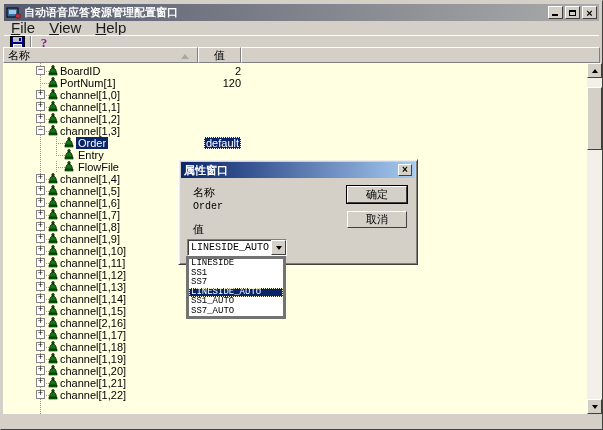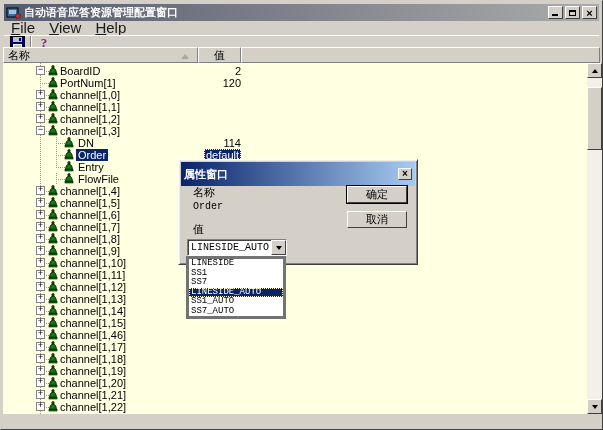--- a/index.html
+++ b/index.html
@@ -113,21 +113,21 @@
   .dialog {
     position:absolute; left:177px; top:158px; width:240px; height:106px;
     background:#D4D0C8; z-index:10;
     border-top:1px solid #fff; border-left:1px solid #fff;
     border-right:1px solid #404040; border-bottom:1px solid #404040;
     box-shadow:inset 1px 1px 0 #EEEDE8, inset -1px -1px 0 #808080;
   }
   .dtitle {
     position:absolute; left:2px; right:2px; top:2px; height:16px;
     background:linear-gradient(to right,#0A246A,#A6CAF0);
-    display:flex; align-items:center; padding:12px 3px;
+    display:flex; align-items:center; padding:4px 3px;
   }
   .dtitle-text { color:#fff; font-weight:bold; font-size:11px; flex:1; }
   .dclose { width:14px; height:12px; background:#D4D0C8;
             border-top:1px solid #fff; border-left:1px solid #fff;
             border-right:1px solid #404040; border-bottom:1px solid #404040;
             font-size:10px; font-weight:bold; line-height:10px; text-align:center; cursor:default; }
   .dlabel { position:absolute; left:14px; font-size:11px; }
   .lname { top:25px; } .lval { top:62px; }
   .dvalue { position:absolute; left:14px; top:41px; font-size:10px; font-family:"Liberation Mono", monospace; }
   .dbtn {
@@ -282,52 +282,41 @@
         <span class="tlabel">channel[1,3]</span>
       </div>
       <div class="trow child">
         <i class="cvl"></i>
         <i class="stub"></i>
         <span class="ticon"><svg width="10" height="11" viewBox="0 0 10 11">
             <circle cx="5" cy="1.8" r="1.3" fill="#1A5C1A" stroke="#000" stroke-width="0.6"></circle>
             <path d="M1.5 8.2 C1.8 4.8 3 3 5 3 C7 3 8.2 4.8 8.5 8.2 Z" fill="#0E7A0E" stroke="#000" stroke-width="0.7"></path>
             <rect x="1" y="8.4" width="8" height="1.6" fill="#0E7A0E" stroke="#000" stroke-width="0.6"></rect>
           </svg></span>
-        <span class="tlabel">DN</span>
-        <div class="tval"><span>114</span></div>
+        <span class="tlabel sel">Order</span>
+        <div class="tval"><span class="vsel">default</span></div>
+      </div>
+      <div class="trow child lastchild">
+        <i class="cvl"></i>
+        <i class="stub"></i>
+        <span class="ticon"><svg width="10" height="11" viewBox="0 0 10 11">
+            <circle cx="5" cy="1.8" r="1.3" fill="#1A5C1A" stroke="#000" stroke-width="0.6"></circle>
+            <path d="M1.5 8.2 C1.8 4.8 3 3 5 3 C7 3 8.2 4.8 8.5 8.2 Z" fill="#0E7A0E" stroke="#000" stroke-width="0.7"></path>
+            <rect x="1" y="8.4" width="8" height="1.6" fill="#0E7A0E" stroke="#000" stroke-width="0.6"></rect>
+          </svg></span>
+        <span class="tlabel">Entry</span>
       </div>
       <div class="trow child">
         <i class="cvl"></i>
         <i class="stub"></i>
         <span class="ticon"><svg width="10" height="11" viewBox="0 0 10 11">
             <circle cx="5" cy="1.8" r="1.3" fill="#1A5C1A" stroke="#000" stroke-width="0.6"></circle>
             <path d="M1.5 8.2 C1.8 4.8 3 3 5 3 C7 3 8.2 4.8 8.5 8.2 Z" fill="#0E7A0E" stroke="#000" stroke-width="0.7"></path>
             <rect x="1" y="8.4" width="8" height="1.6" fill="#0E7A0E" stroke="#000" stroke-width="0.6"></rect>
           </svg></span>
-        <span class="tlabel sel">Order</span>
-        <div class="tval"><span class="vsel">default</span></div>
-      </div>
-      <div class="trow child lastchild">
-        <i class="cvl"></i>
-        <i class="stub"></i>
-        <span class="ticon"><svg width="10" height="11" viewBox="0 0 10 11">
-            <circle cx="5" cy="1.8" r="1.3" fill="#1A5C1A" stroke="#000" stroke-width="0.6"></circle>
-            <path d="M1.5 8.2 C1.8 4.8 3 3 5 3 C7 3 8.2 4.8 8.5 8.2 Z" fill="#0E7A0E" stroke="#000" stroke-width="0.7"></path>
-            <rect x="1" y="8.4" width="8" height="1.6" fill="#0E7A0E" stroke="#000" stroke-width="0.6"></rect>
-          </svg></span>
-        <span class="tlabel">Entry</span>
-      </div>
-      <div class="trow child">
-        <i class="cvl"></i>
-        <i class="stub"></i>
-        <span class="ticon"><svg width="10" height="11" viewBox="0 0 10 11">
-            <circle cx="5" cy="1.8" r="1.3" fill="#1A5C1A" stroke="#000" stroke-width="0.6"></circle>
-            <path d="M1.5 8.2 C1.8 4.8 3 3 5 3 C7 3 8.2 4.8 8.5 8.2 Z" fill="#0E7A0E" stroke="#000" stroke-width="0.7"></path>
-            <rect x="1" y="8.4" width="8" height="1.6" fill="#0E7A0E" stroke="#000" stroke-width="0.6"></rect>
-          </svg></span>
         <span class="tlabel">FlowFile</span>
       </div>
       <div class="trow l1">
         <i class="stub"></i>
         <span class="ebox">+</span>
         <span class="ticon"><svg width="10" height="11" viewBox="0 0 10 11">
             <circle cx="5" cy="1.8" r="1.3" fill="#1A5C1A" stroke="#000" stroke-width="0.6"></circle>
             <path d="M1.5 8.2 C1.8 4.8 3 3 5 3 C7 3 8.2 4.8 8.5 8.2 Z" fill="#0E7A0E" stroke="#000" stroke-width="0.7"></path>
             <rect x="1" y="8.4" width="8" height="1.6" fill="#0E7A0E" stroke="#000" stroke-width="0.6"></rect>
           </svg></span>
@@ -444,21 +433,21 @@
         <span class="tlabel">channel[1,15]</span>
       </div>
       <div class="trow l1">
         <i class="stub"></i>
         <span class="ebox">+</span>
         <span class="ticon"><svg width="10" height="11" viewBox="0 0 10 11">
             <circle cx="5" cy="1.8" r="1.3" fill="#1A5C1A" stroke="#000" stroke-width="0.6"></circle>
             <path d="M1.5 8.2 C1.8 4.8 3 3 5 3 C7 3 8.2 4.8 8.5 8.2 Z" fill="#0E7A0E" stroke="#000" stroke-width="0.7"></path>
             <rect x="1" y="8.4" width="8" height="1.6" fill="#0E7A0E" stroke="#000" stroke-width="0.6"></rect>
           </svg></span>
-        <span class="tlabel">channel[1,46]</span>
+        <span class="tlabel">channel[2,16]</span>
       </div>
       <div class="trow l1">
         <i class="stub"></i>
         <span class="ebox">+</span>
         <span class="ticon"><svg width="10" height="11" viewBox="0 0 10 11">
             <circle cx="5" cy="1.8" r="1.3" fill="#1A5C1A" stroke="#000" stroke-width="0.6"></circle>
             <path d="M1.5 8.2 C1.8 4.8 3 3 5 3 C7 3 8.2 4.8 8.5 8.2 Z" fill="#0E7A0E" stroke="#000" stroke-width="0.7"></path>
             <rect x="1" y="8.4" width="8" height="1.6" fill="#0E7A0E" stroke="#000" stroke-width="0.6"></rect>
           </svg></span>
         <span class="tlabel">channel[1,17]</span>

